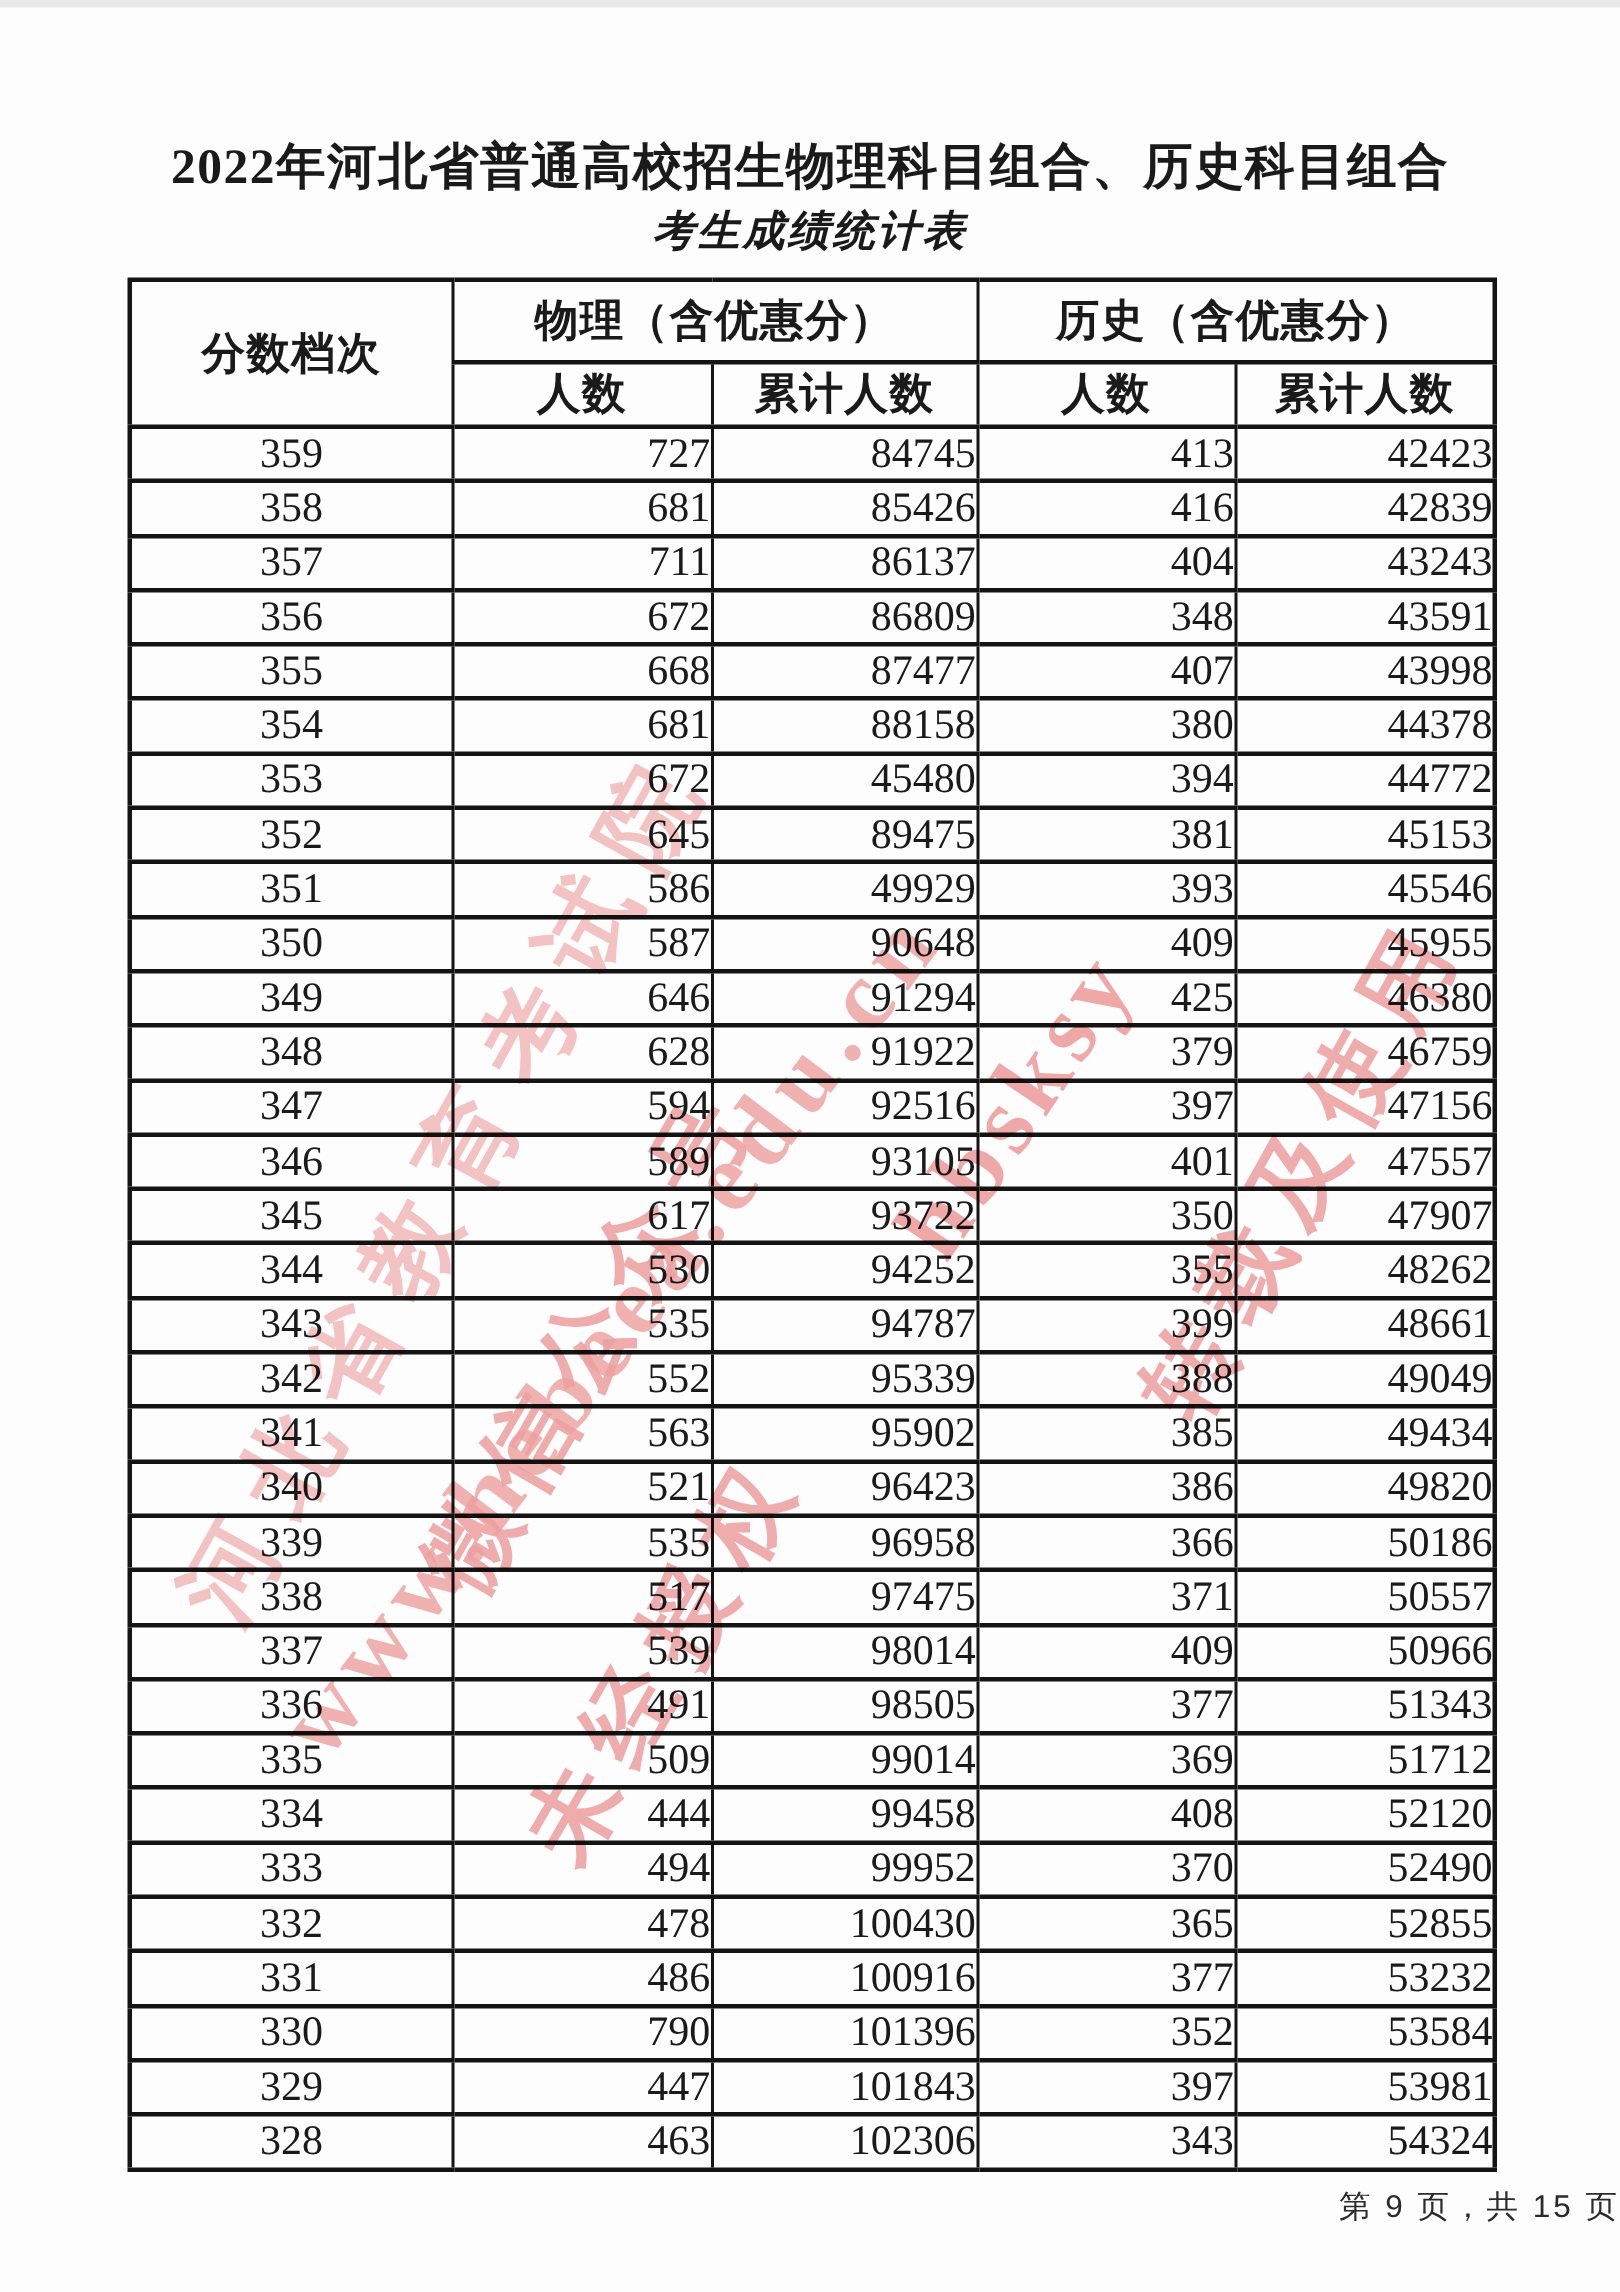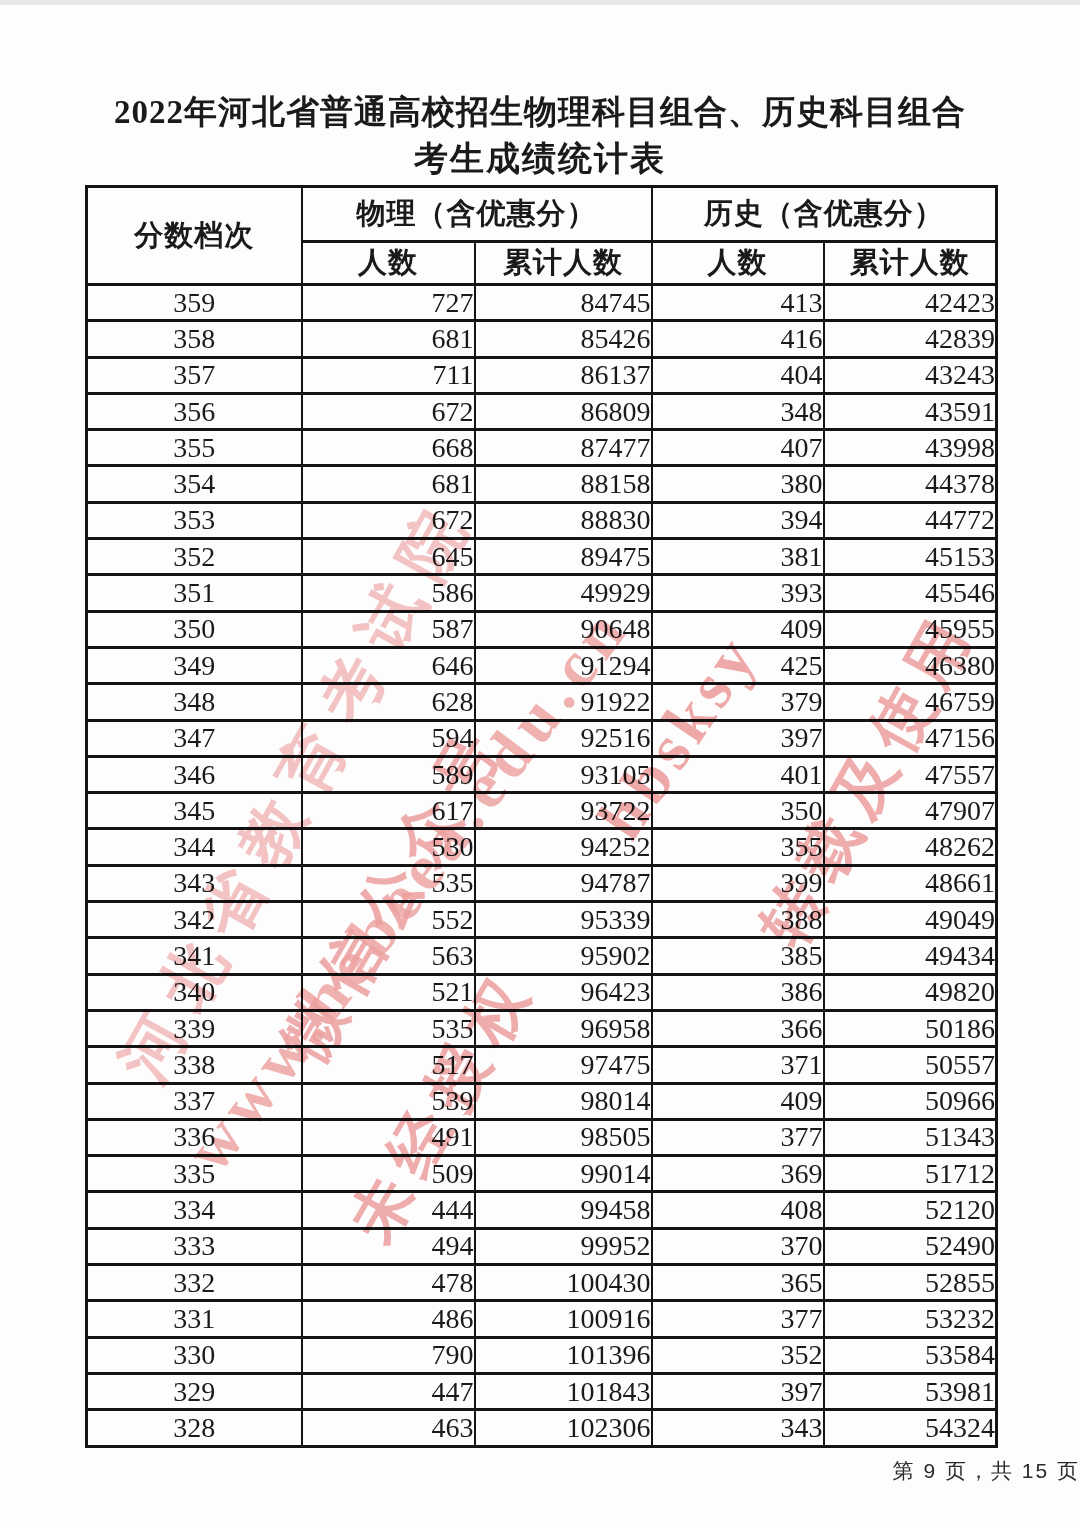--- a/index.html
+++ b/index.html
@@ -11,21 +11,21 @@
     overflow:hidden;
     font-family:"Liberation Serif","DejaVu Serif",serif;
     color:#1a1a1a;
   }
   
   .title{
     position:absolute;top:84px;left:0;width:100%;
     text-align:center;font-weight:bold;line-height:1.4;
   }
   .title .t1{font-size:33px;letter-spacing:1px;}
-  .title .t2{font-size:34px;letter-spacing:2px;}
+  .title .t2{font-size:28px;letter-spacing:2px;font-style:italic;}
   
   table.score{
     position:absolute;left:85px;top:180px;
     width:910px;
     border-collapse:collapse;table-layout:fixed;
     background:transparent;
     border-radius:26px;
   }
   table.score th,table.score td{
     border-left:2px solid #141414;border-right:2px solid #141414;
@@ -133,21 +133,21 @@
         <tr>
           <td class="c-score">354</td>
           <td class="c-num">681</td>
           <td class="c-num">88158</td>
           <td class="c-num">380</td>
           <td class="c-num">44378</td>
         </tr>
         <tr>
           <td class="c-score">353</td>
           <td class="c-num">672</td>
-          <td class="c-num">88830</td>
+          <td class="c-num">45480</td>
           <td class="c-num">394</td>
           <td class="c-num">44772</td>
         </tr>
         <tr>
           <td class="c-score">352</td>
           <td class="c-num">645</td>
           <td class="c-num">89475</td>
           <td class="c-num">381</td>
           <td class="c-num">45153</td>
         </tr>

